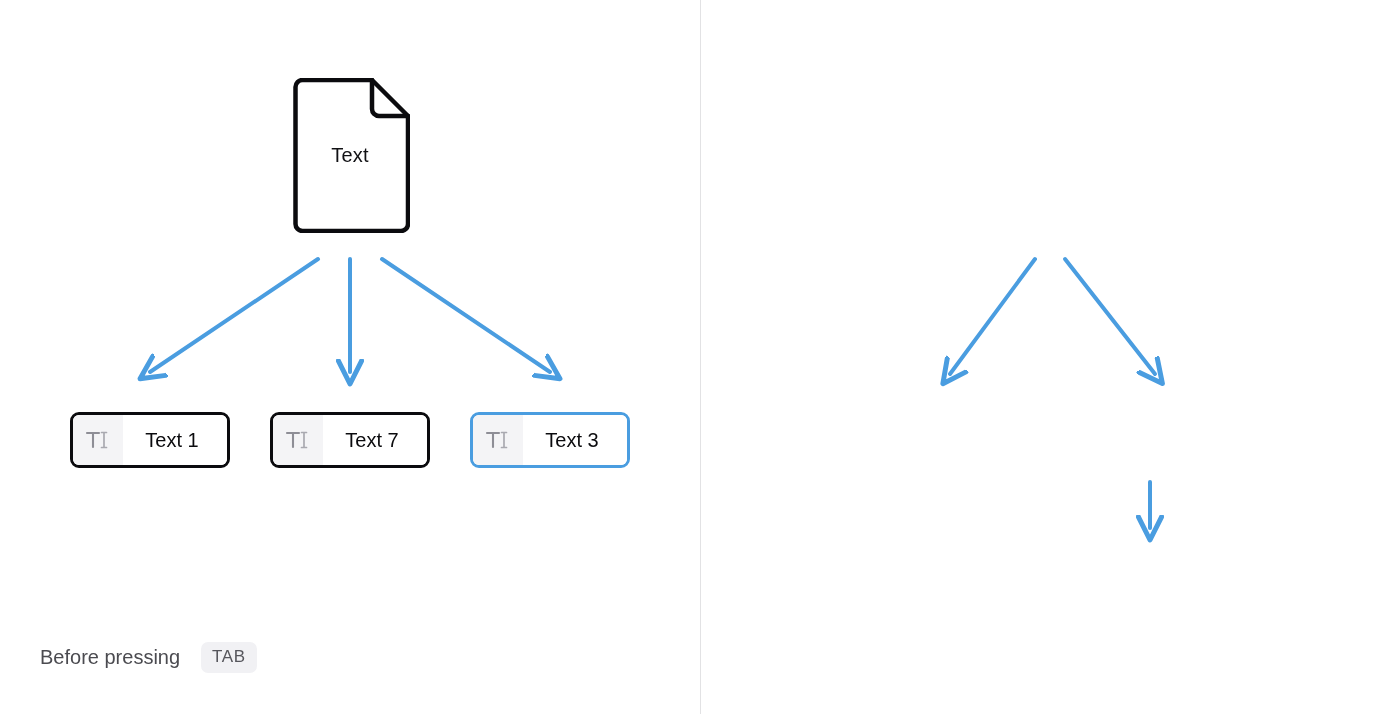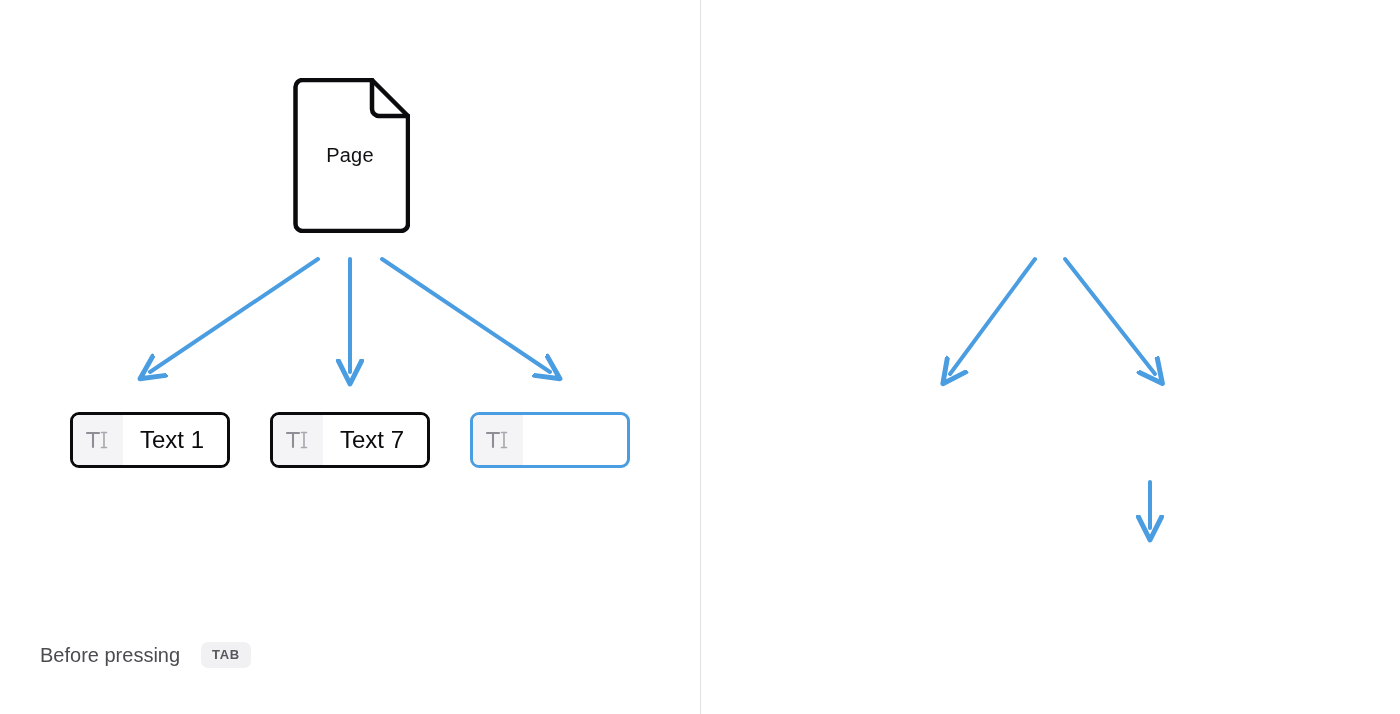--- a/index.html
+++ b/index.html
@@ -75,43 +75,43 @@
     flex: 0 0 50px;
   }
   .tn-icon svg { display: block; }
   .tn-label {
     flex: 1 1 auto;
     background: #ffffff;
     display: flex;
     align-items: center;
     justify-content: center;
     padding: 0 18px 0 12px;
-    font-size: 24px;
+    font-size: 20px;
     color: #0b0b0e;
     white-space: nowrap;
   }
 
   
   .caption {
     position: absolute;
     display: flex;
     align-items: center;
     gap: 21px;
     font-size: 20px;
     color: #4b4b50;
   }
   .kbd {
     display: inline-flex;
     align-items: center;
     justify-content: center;
     padding: 5px 11px 6px;
     background: #f1f1f4;
     border-radius: 7px;
-    font-size: 13px;
-    font-weight: bold;
+    font-size: 17px;
+    font-weight: normal;
     letter-spacing: 0.6px;
     color: #56565c;
   }
 </style>
 </head>
 <body>
 
 <div id="root">
 
   <div class="divider"></div>
@@ -130,21 +130,21 @@
       <line x1="350" y1="259" x2="350" y2="372" stroke="#4a9de0" stroke-width="4" stroke-linecap="round" marker-end="url(#ah-b)"></line>
 
       <line x1="382" y1="259" x2="550" y2="372" stroke="#4a9de0" stroke-width="4" stroke-linecap="round" marker-end="url(#ah-b)"></line>
     </svg>
 
     <div class="page-node" style="left:290px; top:78px;">
       <svg width="120" height="155" viewBox="0 0 120 155">
         <path d="M5.5,9 A7,7 0 0 1 12.5,2 L82,2 L118,38 L118,146 A7,7 0 0 1 111,153 L12.5,153 A7,7 0 0 1 5.5,146 Z" fill="#ffffff" stroke="#0b0b0e" stroke-width="4.5" stroke-linejoin="round"></path>
         <path d="M82,2 L82,31 A7,7 0 0 0 89,38 L118,38" fill="none" stroke="#0b0b0e" stroke-width="4.5" stroke-linejoin="round" stroke-linecap="round"></path>
       </svg>
-      <div class="page-label">Page</div>
+      <div class="page-label">Text</div>
     </div>
 
     <div class="text-node" style="left:70px; top:412px; width:160px;">
       <span class="tn-icon">
         <svg width="28" height="24" viewBox="0 0 28 24">
           <path d="M3,5 L15,5 M9,5 L9,19" stroke="#8e8e96" stroke-width="2.1" stroke-linecap="round" fill="none"></path>
           <path d="M17.5,4.5 L22.5,4.5 M20,4.5 L20,19.5 M17.5,19.5 L22.5,19.5" stroke="#a9a9b0" stroke-width="1.7" stroke-linecap="round" fill="none"></path>
         </svg>
       </span>
       <span class="tn-label">Text 1</span>
@@ -160,20 +160,21 @@
       <span class="tn-label">Text 7</span>
     </div>
 
     <div class="text-node selected" style="left:470px; top:412px; width:160px;">
       <span class="tn-icon">
         <svg width="28" height="24" viewBox="0 0 28 24">
           <path d="M3,5 L15,5 M9,5 L9,19" stroke="#8e8e96" stroke-width="2.1" stroke-linecap="round" fill="none"></path>
           <path d="M17.5,4.5 L22.5,4.5 M20,4.5 L20,19.5 M17.5,19.5 L22.5,19.5" stroke="#a9a9b0" stroke-width="1.7" stroke-linecap="round" fill="none"></path>
         </svg>
       </span>
+      <span class="tn-label">Text 3</span>
     </div>
 
     <div class="caption" style="left:40px; top:642px;">
       <span>Before pressing</span>
       <span class="kbd">TAB</span>
     </div>
   </div>
 
   <div class="panel" id="panel-after">
 

